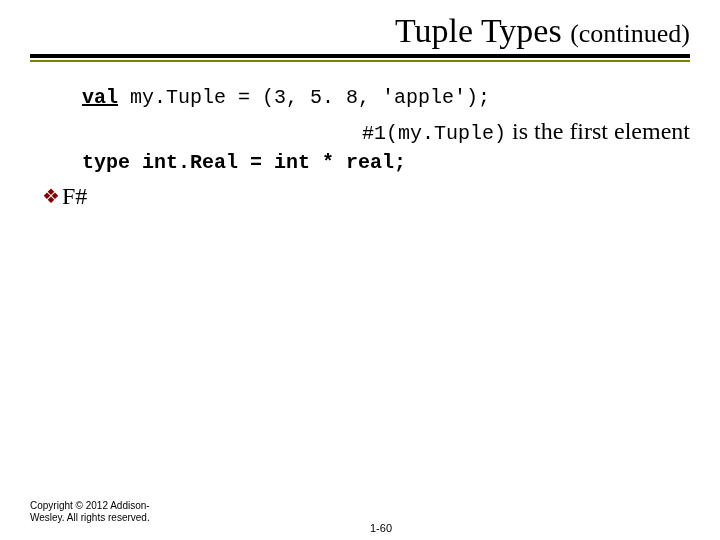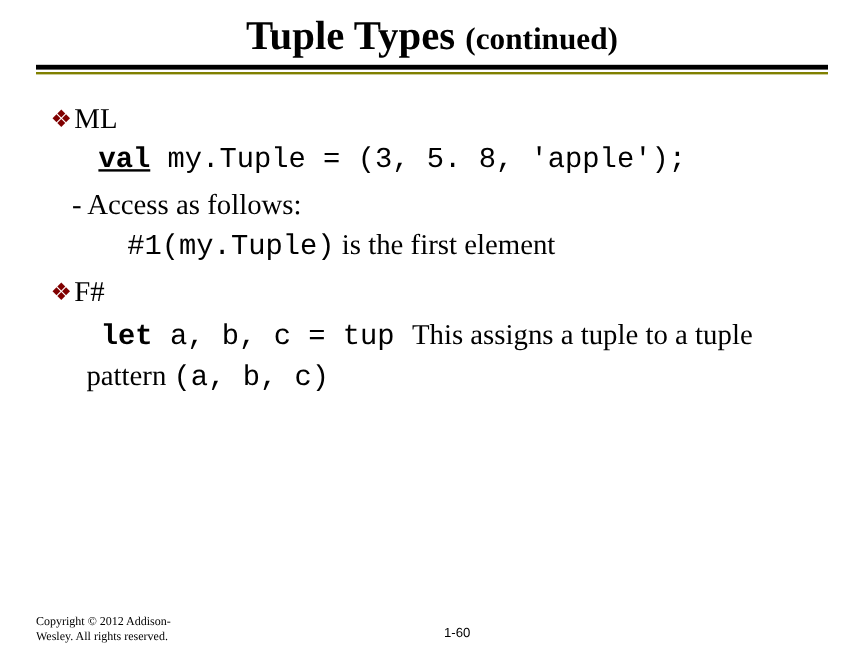--- a/index.html
+++ b/index.html
@@ -12,24 +12,24 @@
     position: relative;
     overflow: hidden;
   }
   .slide {
     padding: 6px 30px 0 30px;
     position: relative;
     height: 100%;
     box-sizing: border-box;
   }
   .title {
-    text-align: center;
+    text-align: right;
     font-size: 34px;
     margin: 6px 0 4px 0;
-    font-weight: bold;
+    font-weight: normal;
   }
   .title .cont {
     font-size: 26px;
   }
   .rule {
     height: 4px;
     background: #000;
     margin: 0 0 2px 0;
   }
   .rule2 {
@@ -47,42 +47,43 @@
   .diamond {
     font-family: Arial, sans-serif;
     color: #800000;
     font-size: 20px;
     display: inline-block;
     vertical-align: 1px;
     margin-right: 2px;
   }
   .code {
     font-family: "Courier New", Courier, monospace;
-    font-size: 24px;
+    font-size: 20px;
   }
   .codeline {
     margin: 2px 0 4px 52px;
   }
   .sub {
     margin: 2px 0 2px 30px;
   }
   .indent1 {
-    margin-left: 76px;
+    margin-left: 52px;
+    text-align: right;
   }
   .indent2 {
     margin-left: 42px;
   }
   .underline { text-decoration: underline; }
   .bold { font-weight: bold; }
   .footer {
     position: absolute;
-    bottom: 3px;
+    bottom: 16px;
     left: 30px;
     font-size: 10px;
-    font-family: Liberation Serif, serif;
+    font-family: Liberation Sans, sans-serif;
     line-height: 1.2;
     width: 140px;
   }
   .slidenum {
     position: absolute;
     bottom: 6px;
     left: 370px;
     font-size: 11px;
     font-family: Arial, sans-serif;
   }
@@ -92,42 +93,36 @@
 
 <div class="slide">
   <div class="title">
     <span>Tuple Types </span><span class="cont">(continued)</span>
   </div>
   <div class="rule"></div>
   <div class="rule2"></div>
 
   <div class="content">
 
-    <div class="bullet">
-      <span class="diamond">❖</span><span>ML</span>
-    </div>
 
     <div class="codeline code">
       <span class="bold underline">val</span><span> my.Tuple = (3, 5. 8, 'apple');</span>
     </div>
 
-    <div class="sub">- Access as follows:</div>
 
     <div class="indent1">
       <span class="code">#1(my.Tuple)</span><span> is the first element</span>
     </div>
 
 
+    <div class="codeline code bold">type int.Real = int * real;</div>
 
     <div class="bullet">
       <span class="diamond">❖</span><span>F#</span>
     </div>
 
 
-    <div class="indent2" style="margin-top:4px;">
-      &nbsp;&nbsp;<span class="code bold">let</span><span class="code"> a, b, c = tup </span><span>  This assigns a tuple to a tuple pattern </span><span class="code">(a, b, c)</span>
-    </div>
 
   </div>
 
   <div class="footer">Copyright © 2012 Addison-Wesley. All rights reserved.</div>
   <div class="slidenum">1-60</div>
 </div>
 
 </body></html>

